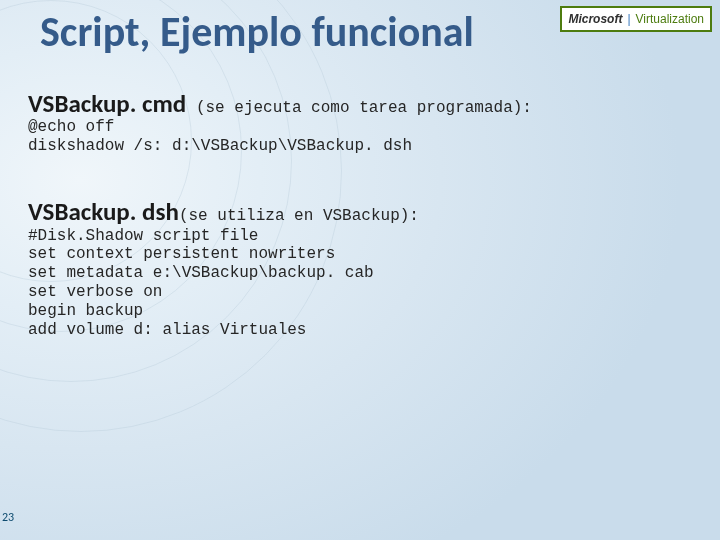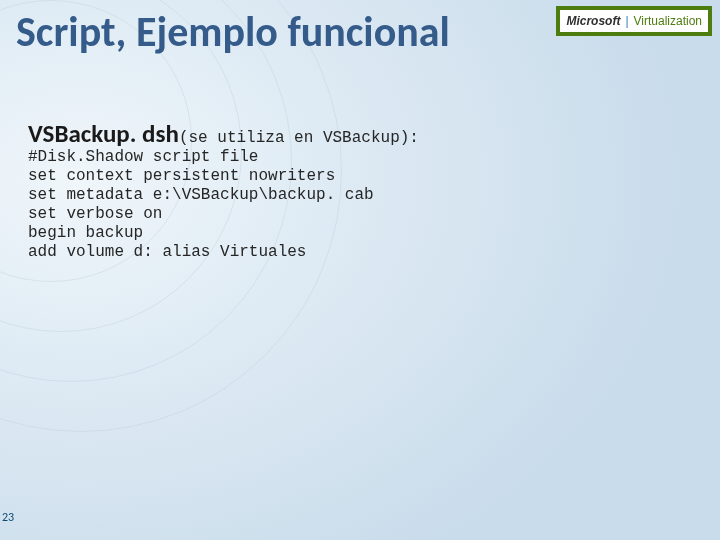--- a/index.html
+++ b/index.html
@@ -18,32 +18,32 @@
     border-radius: 50%;
     pointer-events: none;
   }
   .s1 { width: 520px; height: 520px; left: -180px; top: -90px; }
   .s2 { width: 440px; height: 440px; left: -150px; top: -60px; }
   .s3 { width: 360px; height: 360px; left: -120px; top: -30px; }
   .s4 { width: 280px; height: 280px; left: -90px;  top: 0px; }
 
   .title {
     position: absolute;
-    left: 16px;
+    left: 40px;
     top: 6px;
     font-size: 42px;
     font-weight: 600;
     color: #355b8a;
   }
   .logo {
     position: absolute;
     right: 8px;
     top: 6px;
     background: #fff;
-    border: 4px solid #4d7c0f;
+    border: 2px solid #4d7c0f;
     height: 22px;
     padding: 0 6px;
     display: flex;
     align-items: center;
     font-size: 12px;
     font-weight: bold;
     color: #2f2f2f;
     font-family: "Segoe UI", Arial, sans-serif;
   }
   .logo .ms { font-style: italic; font-weight: bold; }
@@ -66,21 +66,21 @@
     font-size: 25px;
     font-weight: 700;
     color: #1a1a1a;
     display: inline;
   }
   .subnote {
     font-family: Consolas, "Courier New", monospace;
     font-size: 16px;
     font-weight: normal;
   }
-  .block { margin-bottom: 18px; margin-top: 30px; }
+  .block { margin-bottom: 18px; }
   .block1 { margin-bottom: 22px; }
   .pagenum {
     position: absolute;
     left: 2px;
     bottom: 16px;
     font-size: 12px;
     color: #0c4a6e;
     font-family: Calibri, sans-serif;
   }
 </style>
@@ -94,20 +94,23 @@
 
 <div class="title">Script, Ejemplo funcional</div>
 
 <div class="logo">
   <span class="ms">Microsoft</span>
   <span class="sep">|</span>
   <span class="virt">Virtualization</span>
 </div>
 
 <div class="content">
+<div class="block1"><span class="hdr">VSBackup. cmd</span><span class="subnote"> (se ejecuta como tarea programada):</span>
+<span>@echo off
+diskshadow /s: d:\VSBackup\VSBackup. dsh</span></div>
 <div class="block"><span class="hdr">VSBackup. dsh</span><span class="subnote">(se utiliza en VSBackup):</span>
 <span>#Disk.Shadow script file
 set context persistent nowriters
 set metadata e:\VSBackup\backup. cab
 set verbose on
 begin backup
 add volume d: alias Virtuales</span></div>
 </div>
 
 <div class="pagenum">23</div>

